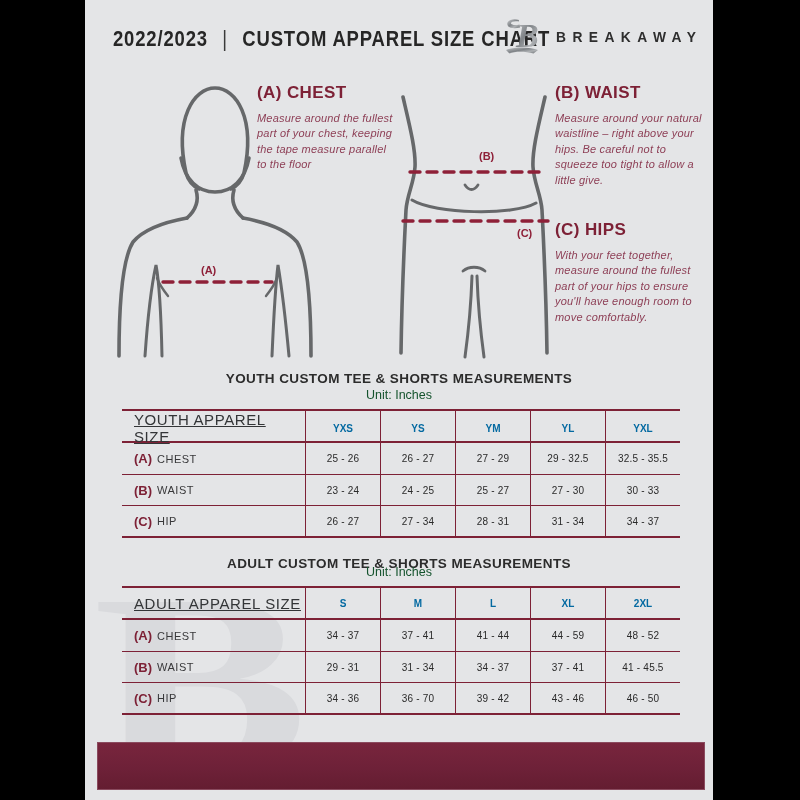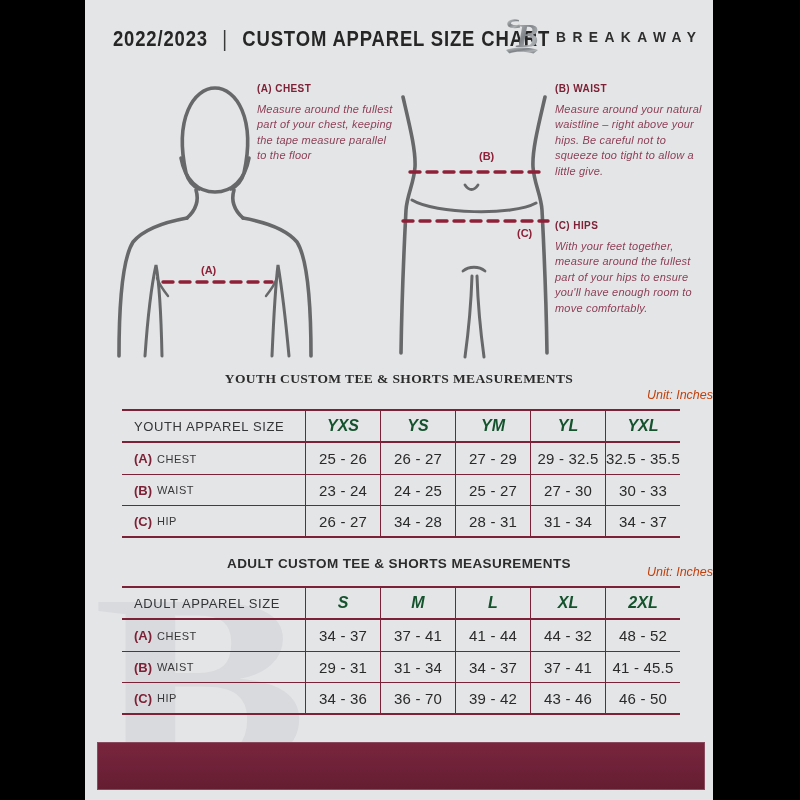--- a/index.html
+++ b/index.html
@@ -40,50 +40,50 @@
 
   .marker { position: absolute; font-size: 11px; font-weight: bold; color: #8e2038; }
   .marker-a { left: 116px; top: 264px; }
   .marker-b { left: 394px; top: 150px; }
   .marker-c { left: 432px; top: 227px; }
 
   .measure-block { position: absolute; width: 140px; }
   .mb-chest { left: 172px; top: 83px; width: 140px; }
   .mb-waist { left: 470px; top: 83px; width: 152px; }
   .mb-hips  { left: 470px; top: 220px; width: 152px; }
-  .measure-block h3 { font-size: 10px; font-weight: bold; color: #7d2136;
+  .measure-block h3 { font-size: 17px; font-weight: bold; color: #7d2136;
                       letter-spacing: 0.4px; margin-bottom: 8px; }
   .measure-block p { font-size: 11px; font-style: italic; color: #8d3e55;
                      line-height: 1.4; letter-spacing: 0.2px; }
 
   
   .sec-title { position: absolute; left: 0; width: 100%; text-align: center;
                font-size: 13.5px; font-weight: bold; color: #2c2c2c;
                letter-spacing: 0.4px; }
-  .sec-unit  { position: absolute; left: 0; width: 100%; text-align: right;
-               font-size: 12.5px; font-style: italic; color: #c2410c; }
-  .t1-title { top: 371px; font-family: Liberation Serif, serif; } .t1-unit { top: 388px; }
+  .sec-unit  { position: absolute; left: 0; width: 100%; text-align: center;
+               font-size: 12.5px; color: #14532d; }
+  .t1-title { top: 371px; } .t1-unit { top: 388px; }
   .t2-title { top: 556px; } .t2-unit { top: 565px; }
 
   
   .sizetable { position: absolute; left: 37px; width: 558px;
                border-top: 2px solid #7d2136; border-bottom: 2px solid #7d2136; }
   .t1 { top: 409px; } .t2 { top: 586px; }
   .t-row { display: grid; grid-template-columns: 183px repeat(5, 75px); }
   .t-head { height: 32px; border-bottom: 2px solid #7d2136; }
   .t-data { height: 31px; }
   .t-data + .t-data { border-top: 1.5px solid #7d2136; }
   .cell { display: flex; align-items: center; justify-content: center;
           border-left: 1.5px solid #7d2136; }
   .cell:first-child { border-left: none; justify-content: flex-start; padding-left: 12px; }
-  .col-head { font-size: 16px; font-weight: bold; color: #14532d; font-style: italic; }
-  .table-label { font-size: 13px; color: #333537; letter-spacing: 0.6px; }
+  .col-head { font-size: 10px; font-weight: bold; color: #0369a1; }
+  .table-label { font-size: 15px; color: #333537; letter-spacing: 0.6px; text-decoration: underline; }
   .row-key { font-size: 13px; font-weight: bold; color: #7d2136; margin-right: 5px; }
   .row-label { font-size: 11px; color: #38383a; letter-spacing: 0.5px; }
-  .value { font-size: 15px; color: #2a2a2a; letter-spacing: 0.2px; }
+  .value { font-size: 10px; color: #2a2a2a; letter-spacing: 0.2px; }
 
   
   .footer-bar { position: absolute; left: 12px; top: 742px; width: 608px; height: 48px;
                 background: linear-gradient(180deg, #78253d 0%, #6e2138 55%, #641d31 100%);
                 border: 1px solid #8a4a5e; z-index: 2; }
 </style>
 </head>
 <body>
 
 <div class="stage">
@@ -195,21 +195,21 @@
           <div class="cell value">25 - 27</div>
           <div class="cell value">27 - 30</div>
           <div class="cell value">30 - 33</div>
         </div>
         <div class="t-row t-data">
           <div class="cell">
             <span class="row-key">(C)</span>
             <span class="row-label">HIP</span>
           </div>
           <div class="cell value">26 - 27</div>
-          <div class="cell value">34 - 28</div>
+          <div class="cell value">27 - 34</div>
           <div class="cell value">28 - 31</div>
           <div class="cell value">31 - 34</div>
           <div class="cell value">34 - 37</div>
         </div>
       </div>
 
       <div class="sec-title t2-title">ADULT CUSTOM TEE &amp; SHORTS MEASUREMENTS</div>
       <div class="sec-unit t2-unit">Unit: Inches</div>
 
       <div class="sizetable t2">
@@ -222,21 +222,21 @@
           <div class="cell col-head">2XL</div>
         </div>
         <div class="t-row t-data">
           <div class="cell">
             <span class="row-key">(A)</span>
             <span class="row-label">CHEST</span>
           </div>
           <div class="cell value">34 - 37</div>
           <div class="cell value">37 - 41</div>
           <div class="cell value">41 - 44</div>
-          <div class="cell value">44 - 32</div>
+          <div class="cell value">44 - 59</div>
           <div class="cell value">48 - 52</div>
         </div>
         <div class="t-row t-data">
           <div class="cell">
             <span class="row-key">(B)</span>
             <span class="row-label">WAIST</span>
           </div>
           <div class="cell value">29 - 31</div>
           <div class="cell value">31 - 34</div>
           <div class="cell value">34 - 37</div>

